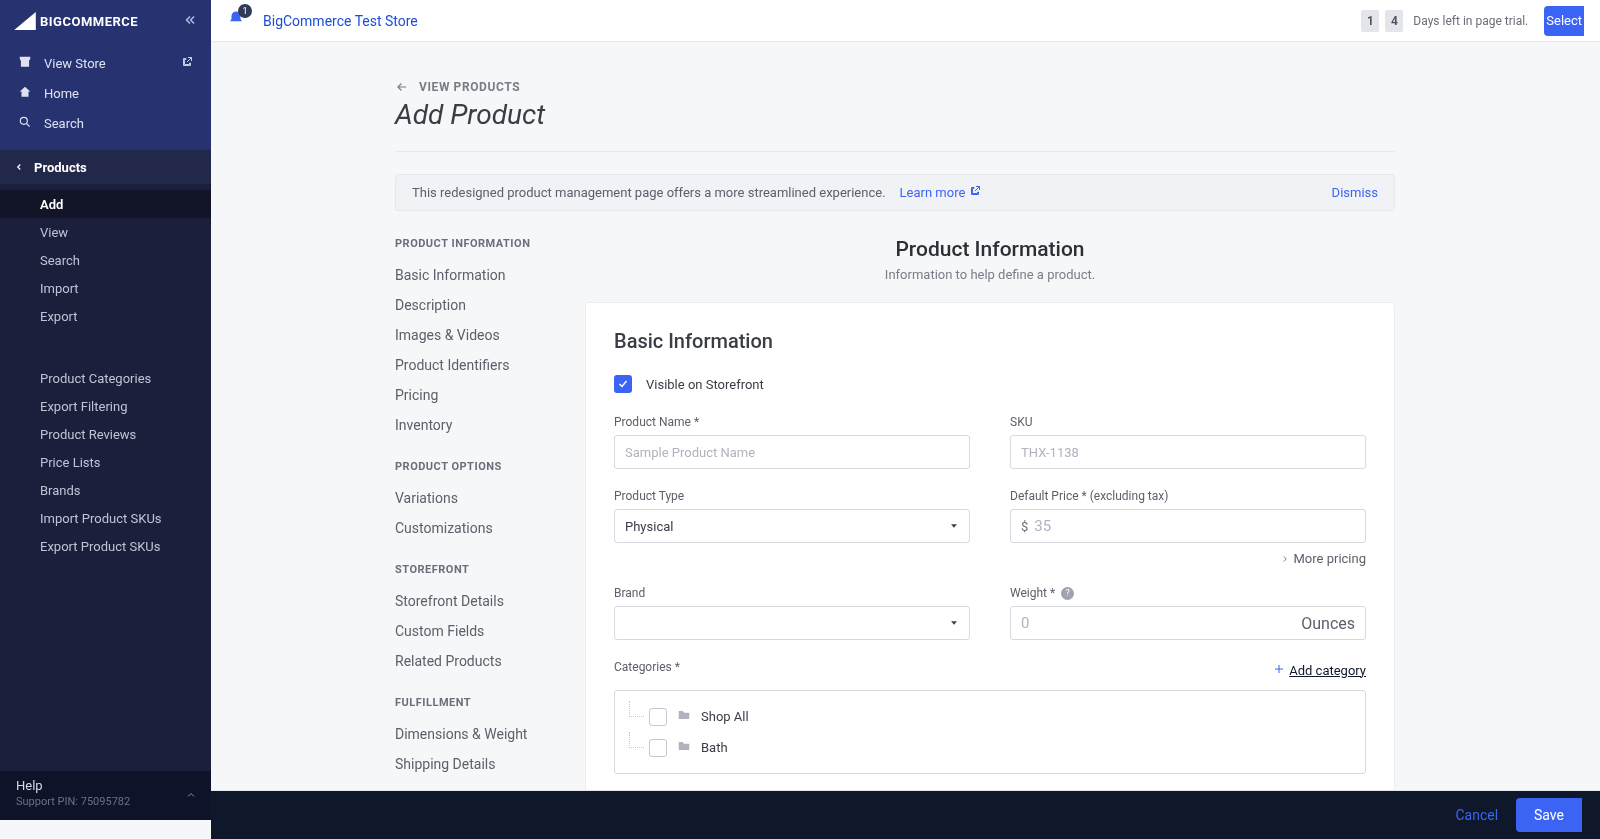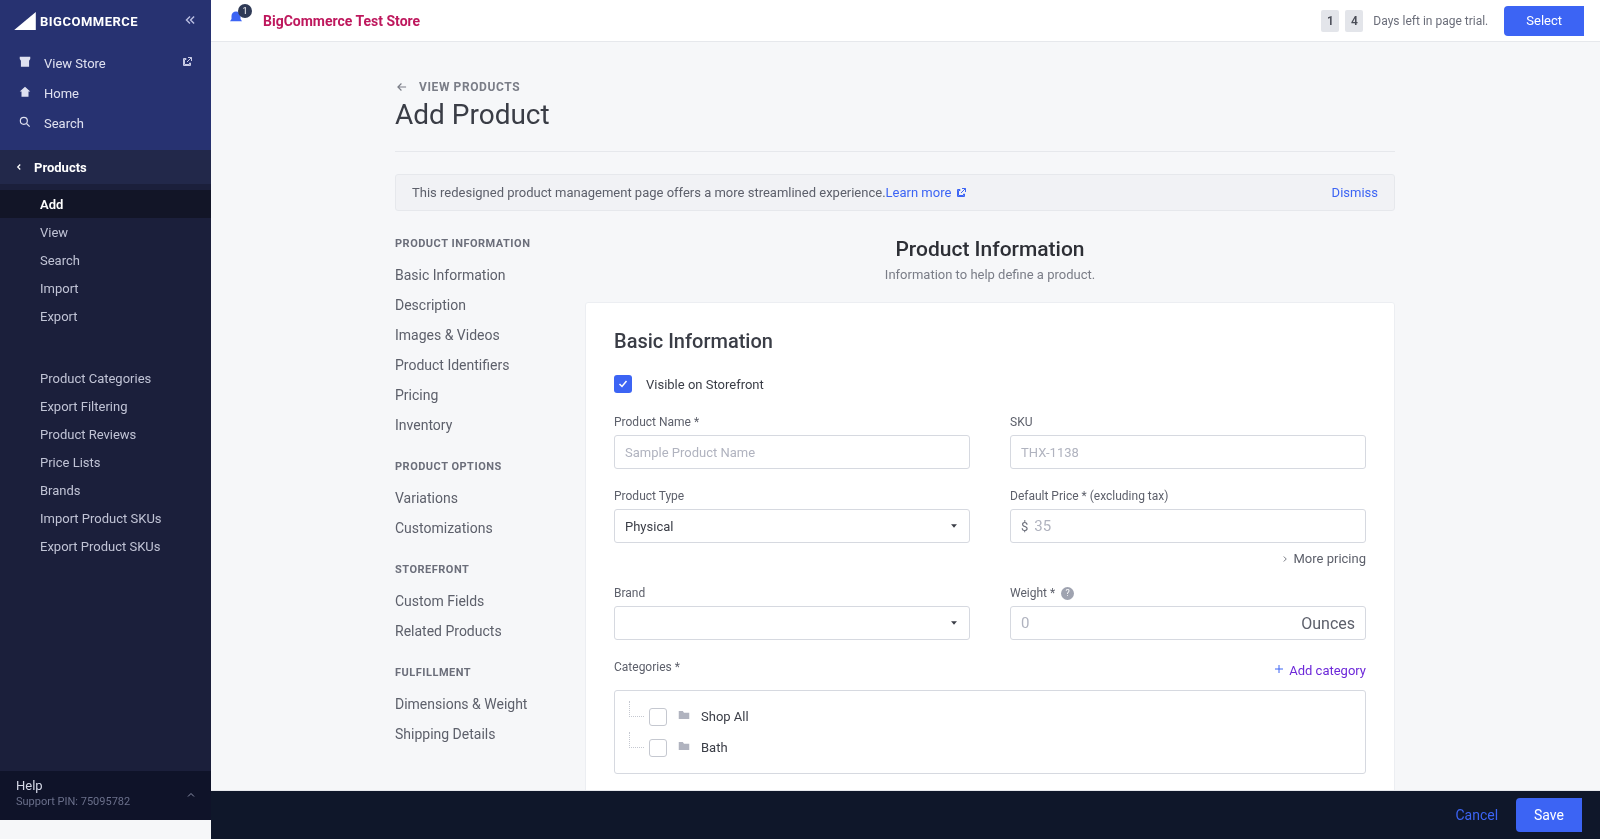--- a/index.html
+++ b/index.html
@@ -19,34 +19,34 @@
 .sub-item.active{background:#121527;color:#fff;font-weight:600;}
 .sub-gap{height:22px;}
 .help-bar{position:absolute;left:0;bottom:0;width:211px;height:49px;background:#0f1329;padding:7px 16px;color:#d5d8e6;}
 .help-bar .h{font-size:13px;}
 .help-bar .p{font-size:11px;color:#6a6f8a;margin-top:2px;}
 .help-bar .chev{position:absolute;right:14px;top:15px;color:#8a8fa8;}
 
 .topbar{position:absolute;left:211px;top:0;right:0;height:42px;background:#fff;border-bottom:1px solid #e6e8ec;display:flex;align-items:center;padding:0 16px;}
 .bell{position:relative;color:#3c64f4;margin-right:18px;}
 .bell .badge{position:absolute;top:-6px;right:-7px;background:#2f3a56;color:#fff;border-radius:50%;width:14px;height:14px;font-size:9px;display:flex;align-items:center;justify-content:center;}
-.store-name{font-size:14px;color:#be185d;font-weight:700;}
+.store-name{font-size:14px;color:#1d4ed8;font-weight:400;}
 .trial{margin-left:auto;display:flex;align-items:center;gap:6px;}
 .trial .d{width:18px;height:22px;background:#e3e5ea;color:#4a4d57;font-size:12px;display:flex;align-items:center;justify-content:center;border-radius:2px;font-weight:600;}
 .trial .t{font-size:12px;color:#6b6e7a;margin:0 10px 0 4px;}
-.trial .btn{height:30px;background:#3c64f4;color:#fff;border:none;padding:0 22px;font-size:13px;border-radius:4px 0 0 4px;}
+.trial .btn{height:30px;background:#3c64f4;color:#fff;border:none;padding:0 2px;font-size:13px;border-radius:4px 0 0 4px;}
 
 .page{position:absolute;left:211px;top:42px;right:0;bottom:49px;overflow:auto;}
 .inner{width:1000px;margin:0 0 0 184px;padding-top:38px;}
 .back-row{display:flex;align-items:center;gap:10px;color:#7a7d87;font-size:12px;font-weight:700;letter-spacing:.6px;cursor:pointer;}
 .back-row svg{stroke:#7a7d87;}
-.page-title{font-size:28px;color:#3a3d46;margin-top:4px;font-weight:400;}
+.page-title{font-size:28px;color:#3a3d46;margin-top:4px;font-weight:400;font-style:italic;}
 .hr{border:none;border-top:1px solid #e6e8ec;margin:20px 0 22px 0;}
 .alert{background:#f1f2f5;border:1px solid #e6e8ec;padding:10px 16px;font-size:13px;color:#5d606b;display:flex;align-items:center;border-radius:3px;}
-.alert a{color:#3c64f4;text-decoration:none;margin-left:0;display:inline-flex;align-items:center;gap:4px;}
+.alert a{color:#3c64f4;text-decoration:none;margin-left:14px;display:inline-flex;align-items:flex-start;gap:4px;}
 .alert .dismiss{margin-left:auto;color:#3c64f4;cursor:pointer;}
 
 .cols{display:flex;gap:0;margin-top:26px;}
 .side-menu{width:190px;flex-shrink:0;}
 .sm-head{font-size:11px;font-weight:700;color:#6b6e7a;letter-spacing:.5px;margin:20px 0 10px 0;}
 .sm-head:first-child{margin-top:0;}
 .sm-item{font-size:14px;color:#5d606b;padding:7px 0;cursor:pointer;}
 
 .main{flex:1;}
 .sec-title{text-align:center;font-size:21px;color:#2d2f36;font-weight:500;}
@@ -63,21 +63,21 @@
 .finput{width:100%;height:34px;border:1px solid #d6d9e0;border-radius:3px;padding:0 10px;font-size:13px;color:#3a3d46;}
 .finput::placeholder{color:#b0b3bf;}
 .fselect{width:100%;height:34px;border:1px solid #d6d9e0;border-radius:3px;padding:0 10px;font-size:13px;color:#3a3d46;background:#fff;display:flex;align-items:center;justify-content:space-between;cursor:pointer;}
 .price-in{display:flex;align-items:center;height:34px;border:1px solid #d6d9e0;border-radius:3px;padding:0 10px;gap:6px;}
 .price-in .cur{font-size:13px;color:#6b6e7a;}
 .price-in input{border:none;outline:none;flex:1;font-size:15px;}
 .price-in input::placeholder{color:#b0b3bf;}
 .price-in .unit{font-size:16px;color:#5d606b;}
 .more-pricing{text-align:right;font-size:13px;color:#5d606b;margin-top:8px;display:flex;align-items:center;justify-content:flex-end;gap:4px;cursor:pointer;}
 .cat-head{display:flex;justify-content:space-between;align-items:center;margin-bottom:10px;}
-.add-cat{color:#6d28d9;font-size:13px;display:flex;align-items:flex-start;gap:4px;cursor:pointer;}
+.add-cat{color:#0f172a;font-size:13px;display:flex;align-items:flex-start;gap:4px;cursor:pointer;text-decoration:underline;}
 .cat-box{border:1px solid #d6d9e0;border-radius:3px;padding:10px 14px;}
 .cat-row{display:flex;align-items:center;gap:10px;padding:6px 0 6px 20px;position:relative;}
 .cat-row::before{content:"";position:absolute;left:0;top:0;bottom:50%;width:14px;border-left:1px dotted #c5c8d0;border-bottom:1px dotted #c5c8d0;}
 .cat-chk{width:18px;height:18px;border:1px solid #c5c8d0;border-radius:3px;background:#fff;}
 .folder{color:#b0b3bf;}
 .cat-label{font-size:13px;color:#3a3d46;}
 .qmark{width:13px;height:13px;border-radius:50%;background:#9fa3b0;color:#fff;font-size:9px;display:inline-flex;align-items:center;justify-content:center;}
 
 .footer{position:absolute;left:211px;right:0;bottom:0;height:49px;background:#0f172a;border-top:1px solid #e6e8ec;display:flex;align-items:center;justify-content:flex-end;padding:0 18px;gap:18px;}
 .footer .cancel{color:#3c64f4;font-size:14px;cursor:pointer;}
@@ -202,20 +202,21 @@
           <div class="sm-item">Basic Information</div>
           <div class="sm-item">Description</div>
           <div class="sm-item">Images &amp; Videos</div>
           <div class="sm-item">Product Identifiers</div>
           <div class="sm-item">Pricing</div>
           <div class="sm-item">Inventory</div>
           <div class="sm-head">PRODUCT OPTIONS</div>
           <div class="sm-item">Variations</div>
           <div class="sm-item">Customizations</div>
           <div class="sm-head">STOREFRONT</div>
+          <div class="sm-item">Storefront Details</div>
           <div class="sm-item">Custom Fields</div>
           <div class="sm-item">Related Products</div>
           <div class="sm-head">FULFILLMENT</div>
           <div class="sm-item">Dimensions &amp; Weight</div>
           <div class="sm-item">Shipping Details</div>
         </div>
 
       <div class="main">
         <div class="sec-title">Product Information</div>
         <div class="sec-sub">Information to help define a product.</div>

